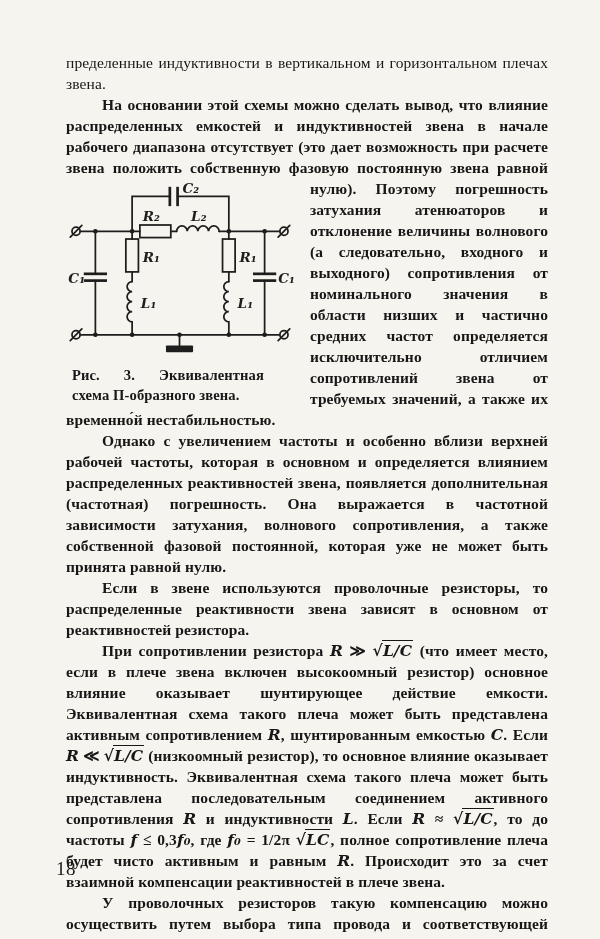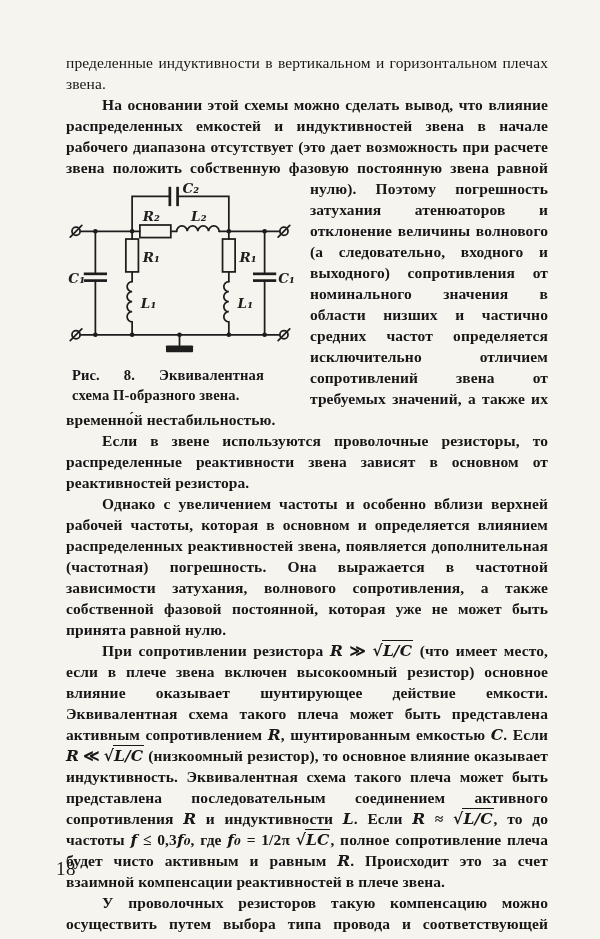--- a/index.html
+++ b/index.html
@@ -157,26 +157,26 @@
         <text class="lbl" x="120" y="12">C₂</text>
         <text class="lbl" x="79" y="41">R₂</text>
         <text class="lbl" x="129" y="41">L₂</text>
         <text class="lbl" x="79" y="84">R₁</text>
         <text class="lbl" x="77" y="131">L₁</text>
         <text class="lbl" x="179" y="84">R₁</text>
         <text class="lbl" x="177" y="131">L₁</text>
         <text class="lbl" x="2" y="105">C₁</text>
         <text class="lbl" x="219" y="105">C₁</text>
       </svg>
-          <span class="caption">Рис. 8. Эквивалентная схема П-образного звена.</span>
+          <span class="caption">Рис. 3. Эквивалентная схема П-образного звена.</span>
         </span><span>Поэтому погрешность затухания атенюаторов и отклонение величины волнового (а следовательно, входного и выходного) сопротивления от номинального значения в области низших и частично средних частот определяется исключительно отличием сопротивлений звена от требуемых значений, а также их временно́й нестабильностью.</span></p>
 
+    <p class="para indent">Однако с увеличением частоты и особенно вблизи верхней рабочей частоты, которая в основном и определяется влиянием распределенных реактивностей звена, появляется дополнительная (частотная) погрешность. Она выражается в частотной зависимости затухания, волнового сопротивления, а также собственной фазовой постоянной, которая уже не может быть принята равной нулю.</p>
+
     <p class="para indent">Если в звене используются проволочные резисторы, то распределенные реактивности звена зависят в основном от реактивностей резистора.</p>
-
-    <p class="para indent">Однако с увеличением частоты и особенно вблизи верхней рабочей частоты, которая в основном и определяется влиянием распределенных реактивностей звена, появляется дополнительная (частотная) погрешность. Она выражается в частотной зависимости затухания, волнового сопротивления, а также собственной фазовой постоянной, которая уже не может быть принята равной нулю.</p>
 
     <p class="para indent"><span class="seg-t">При сопротивлении резистора </span><span class="seg-m">R</span><span class="seg-t"> ≫ </span><span class="seg-m">√</span><span class="seg-o">L/C</span><span class="seg-t"> (что имеет место, если в плече звена включен высокоомный резистор) основное влияние оказывает шунтирующее действие емкости. Эквивалентная схема такого плеча может быть представлена активным сопротивлением </span><span class="seg-m">R</span><span class="seg-t">, шунтированным емкостью </span><span class="seg-m">C</span><span class="seg-t">. Если </span><span class="seg-m">R</span><span class="seg-t"> ≪ </span><span class="seg-m">√</span><span class="seg-o">L/C</span><span class="seg-t"> (низкоомный резистор), то основное влияние оказывает индуктивность. Эквивалентная схема такого плеча может быть представлена последовательным соединением активного сопротивления </span><span class="seg-m">R</span><span class="seg-t"> и индуктивности </span><span class="seg-m">L</span><span class="seg-t">. Если </span><span class="seg-m">R</span><span class="seg-t"> ≈ </span><span class="seg-m">√</span><span class="seg-o">L/C</span><span class="seg-t">, то до частоты </span><span class="seg-m">f</span><span class="seg-t"> ≤ 0,3</span><span class="seg-m">f₀</span><span class="seg-t">, где </span><span class="seg-m">f₀</span><span class="seg-t"> = 1/2π </span><span class="seg-m">√</span><span class="seg-o">LC</span><span class="seg-t">, полное сопротивление плеча будет чисто активным и равным </span><span class="seg-m">R</span><span class="seg-t">. Происходит это за счет взаимной компенсации реактивностей в плече звена.</span></p>
 
     <p class="para indent"><span class="seg-t">У проволочных резисторов такую компенсацию можно осуществить путем выбора типа провода и соответствующей намотки, при которых собственная емкость и индуктивность резистора связаны с его требуемым сопротивлением соотношением </span><span class="seg-m">R</span><span class="seg-t"> ≈ </span><span class="seg-m">√</span><span class="seg-o">L/C</span><span class="seg-t">. Специальные типы намоток позволяют в известных пределах варьировать индуктивность и емкость резисторов. Так, при бифилярной намотке (намотка проводом, сложенным вдвое) получается малая индуктивность при большой емкости. Плоская намотка (намотка на плоском каркасе с малой площадью поперечного сечения) позволяет получить малую индуктивность при небольшой емкости и т. д.</span></p>
 
   </div>
 
   <div class="page-number">18</div>
 </div>
 

